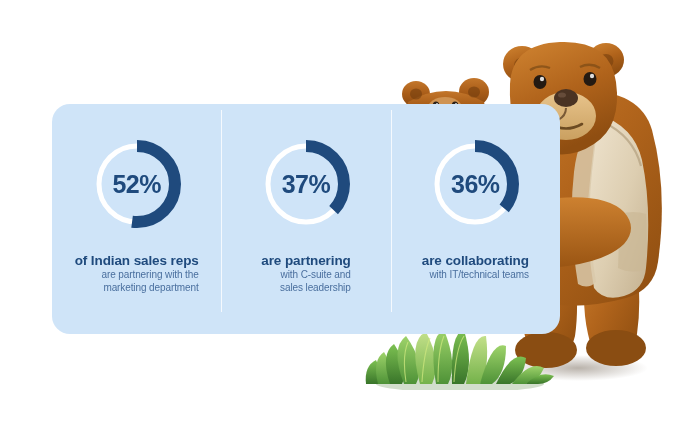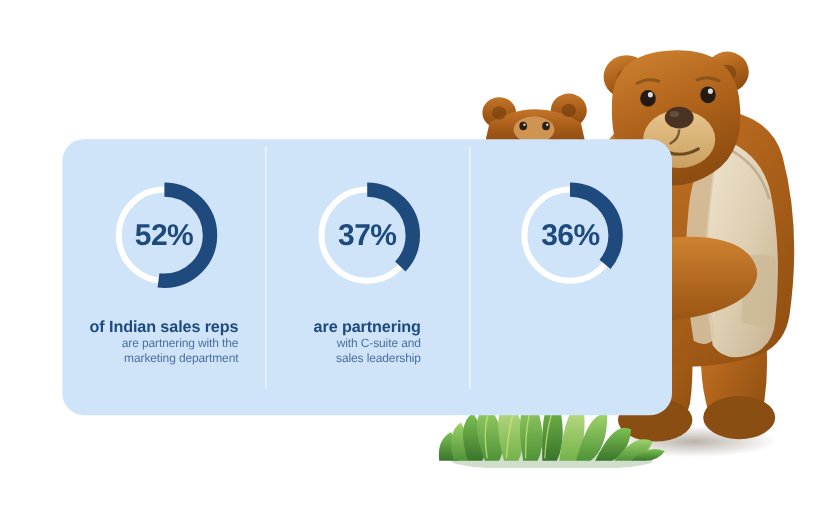--- a/index.html
+++ b/index.html
@@ -12,21 +12,21 @@
 
   
   .bush{position:absolute;left:360px;top:322px;width:200px;height:68px;}
 
   
   .bear-main{position:absolute;left:470px;top:18px;width:230px;height:368px;}
   .bear-cub{position:absolute;left:400px;top:72px;width:92px;height:48px;}
 
   
   .card{
-    position:absolute;left:52px;top:116px;width:508px;height:230px;
+    position:absolute;left:52px;top:104px;width:508px;height:230px;
     background:#cfe4f8;border-radius:18px;
     display:flex;flex-direction:row;align-items:stretch;
   }
   .panel{
     position:relative;flex:1 1 0;
     display:flex;flex-direction:column;align-items:center;
     padding:34px 10px 0 10px;box-sizing:border-box;
   }
   .panel + .panel::before{
     content:"";position:absolute;left:0;top:6px;bottom:22px;width:1px;
@@ -221,16 +221,20 @@
     </div>
 
     <div class="panel">
       <div class="donut">
         <svg viewBox="0 0 92 92" aria-hidden="true">
           <circle class="track" cx="46" cy="46" r="38"></circle>
           <circle class="prog" cx="46" cy="46" r="38" stroke-dasharray="85.95 152.81"></circle>
         </svg>
         <div class="val">36%</div>
       </div>
+      <div class="caption">
+        <div class="cap-strong">are collaborating</div>
+        <div class="cap-line">with IT/technical teams</div>
+      </div>
     </div>
 
   </div>
 </div>
 
 </body></html>

